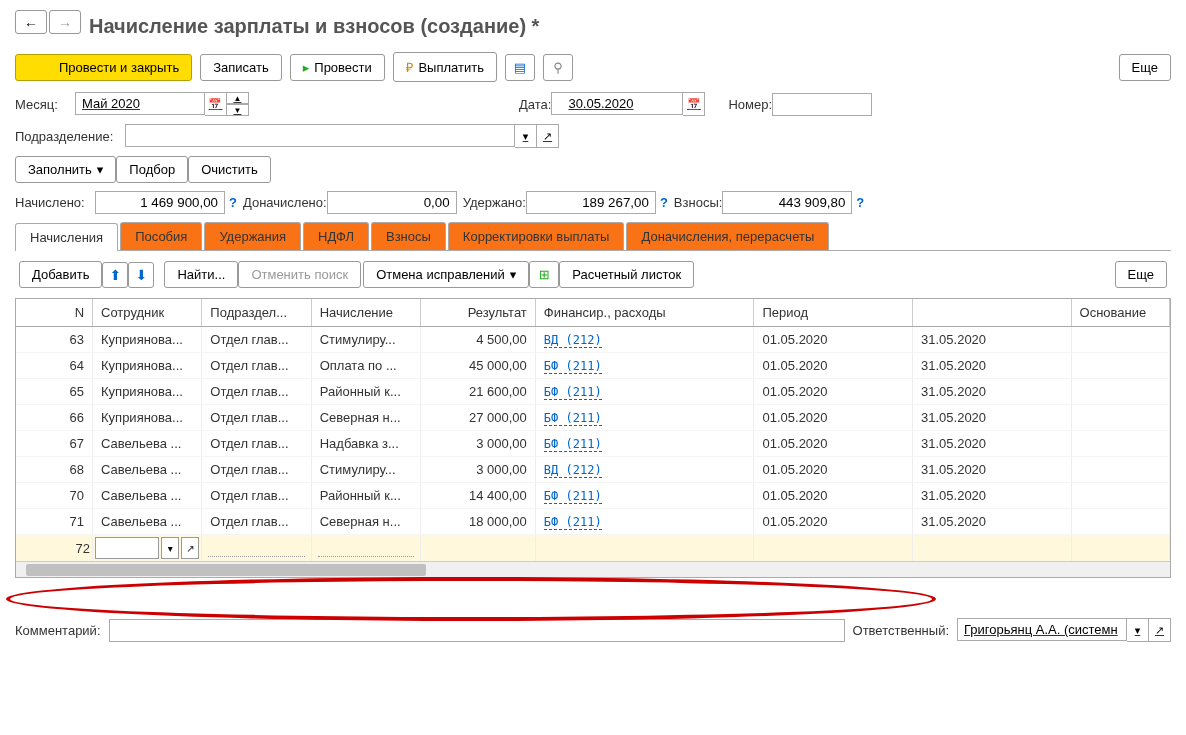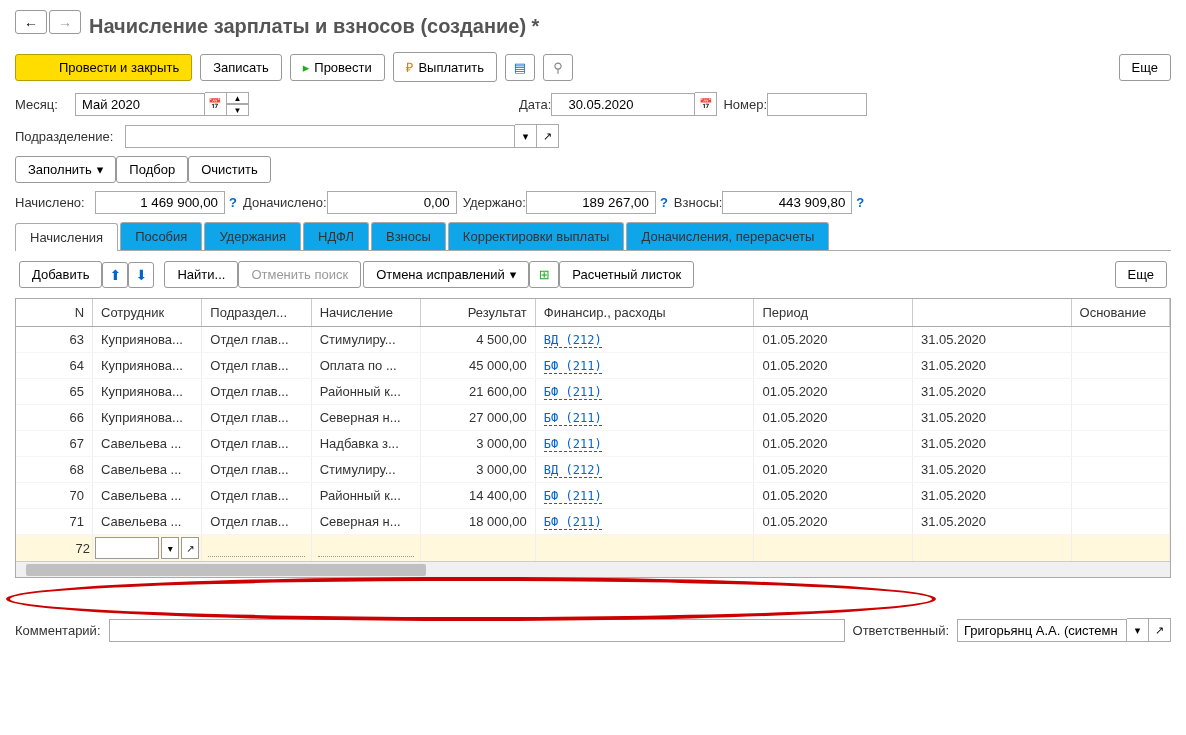--- a/index.html
+++ b/index.html
@@ -9,27 +9,27 @@
 .nav-btn { width: 32px; height: 24px; border: 1px solid #999; background: #fff; border-radius: 3px; cursor: pointer; display: flex; align-items: center; justify-content: center; font-size: 14px; }
 .title { font-size: 20px; color: #555; margin-left: 2px; }
 .header-row { display: flex; align-items: center; gap: 6px; margin-bottom: 10px; }
 .toolbar { display: flex; gap: 8px; align-items: center; margin-bottom: 10px; }
 .btn { padding: 5px 12px; border: 1px solid #999; background: #fff; border-radius: 3px; cursor: pointer; font-size: 13px; display: flex; align-items: center; gap: 5px; }
 .btn-primary { background: #ffdd00; border-color: #b0a000; font-weight: normal; padding-left: 43px; }
 .btn-icon { width: 30px; padding: 5px; justify-content: center; }
 .spacer { flex: 1; }
 .form-row { display: flex; align-items: center; margin-bottom: 8px; }
 .label { min-width: 60px; }
-.field-group { display: flex; align-items: flex-end; }
+.field-group { display: flex; align-items: flex-start; text-decoration: underline; }
 .input { padding: 3px 6px; border: 1px solid #aaa; background: #fff; font-size: 13px; }
 .input-btn { width: 22px; height: 24px; border: 1px solid #aaa; border-left: none; background: #fff; display: flex; align-items: center; justify-content: center; cursor: pointer; font-size: 11px; }
 .num-field { text-align: right; width: 130px; padding: 3px 6px; border: 1px solid #aaa; }
 .help { color: #0066cc; cursor: pointer; margin-left: 4px; font-weight: bold; }
 .tabs { display: flex; border-bottom: 1px solid #aaa; margin-bottom: 6px; }
-.tab { padding: 6px 14px; border: 1px solid #aaa; border-bottom: none; background: #0ea5e9; margin-right: 2px; cursor: pointer; border-radius: 3px 3px 0 0; }
+.tab { padding: 6px 14px; border: 1px solid #aaa; border-bottom: none; background: #f97316; margin-right: 2px; cursor: pointer; border-radius: 3px 3px 0 0; }
 .tab.active { background: #fff; position: relative; top: 1px; }
 .table-toolbar { display: flex; gap: 0; align-items: center; margin-bottom: 6px; padding: 4px; }
 .arrow-btn { width: 26px; height: 26px; border: 1px solid #999; background: #fff; border-radius: 3px; display: flex; align-items: center; justify-content: center; cursor: pointer; font-size: 14px; }
 .table-container { border: 1px solid #aaa; position: relative; }
 table { width: 100%; border-collapse: collapse; font-size: 13px; }
 th { text-align: left; padding: 6px 8px; border-right: 1px solid #ccc; border-bottom: 1px solid #aaa; font-weight: normal; background: #fff; }
 td { padding: 5px 8px; border-right: 1px solid #eee; white-space: nowrap; overflow: hidden; }
 tr.data-row td { border-bottom: 1px solid #f5f5f5; }
 .col-n { width: 70px; text-align: right; }
 .col-emp { width: 100px; }
@@ -93,26 +93,26 @@
           <span>📅</span>
         </button>
       <div style="display:flex;flex-direction:column">
         <button class="input-btn" style="height:12px;font-size:8px">▲</button>
         <button class="input-btn" style="height:12px;font-size:8px">▼</button>
       </div>
     </div>
     <span style="width:270px"></span>
     <span>Дата:</span>
     <div class="field-group">
-      <input class="input" style="width: 144px; padding-left: 16px;" value="30.05.2020">
+      <input class="input" style="width: 132px; padding-left: 16px;" value="30.05.2020">
       <button class="input-btn">
           <span>📅</span>
         </button>
     </div>
-    <span style="margin-left:6px">Номер:</span>
+    <span style="margin-left:23px">Номер:</span>
     <input class="input" style="width: 100px;" value="">
   </div>
 
   <div class="form-row">
     <span style="min-width:110px">Подразделение:</span>
     <div class="field-group">
       <input class="input" style="width: 390px;" value="">
       <button class="input-btn">▾</button>
       <button class="input-btn">
           <span>↗</span>

